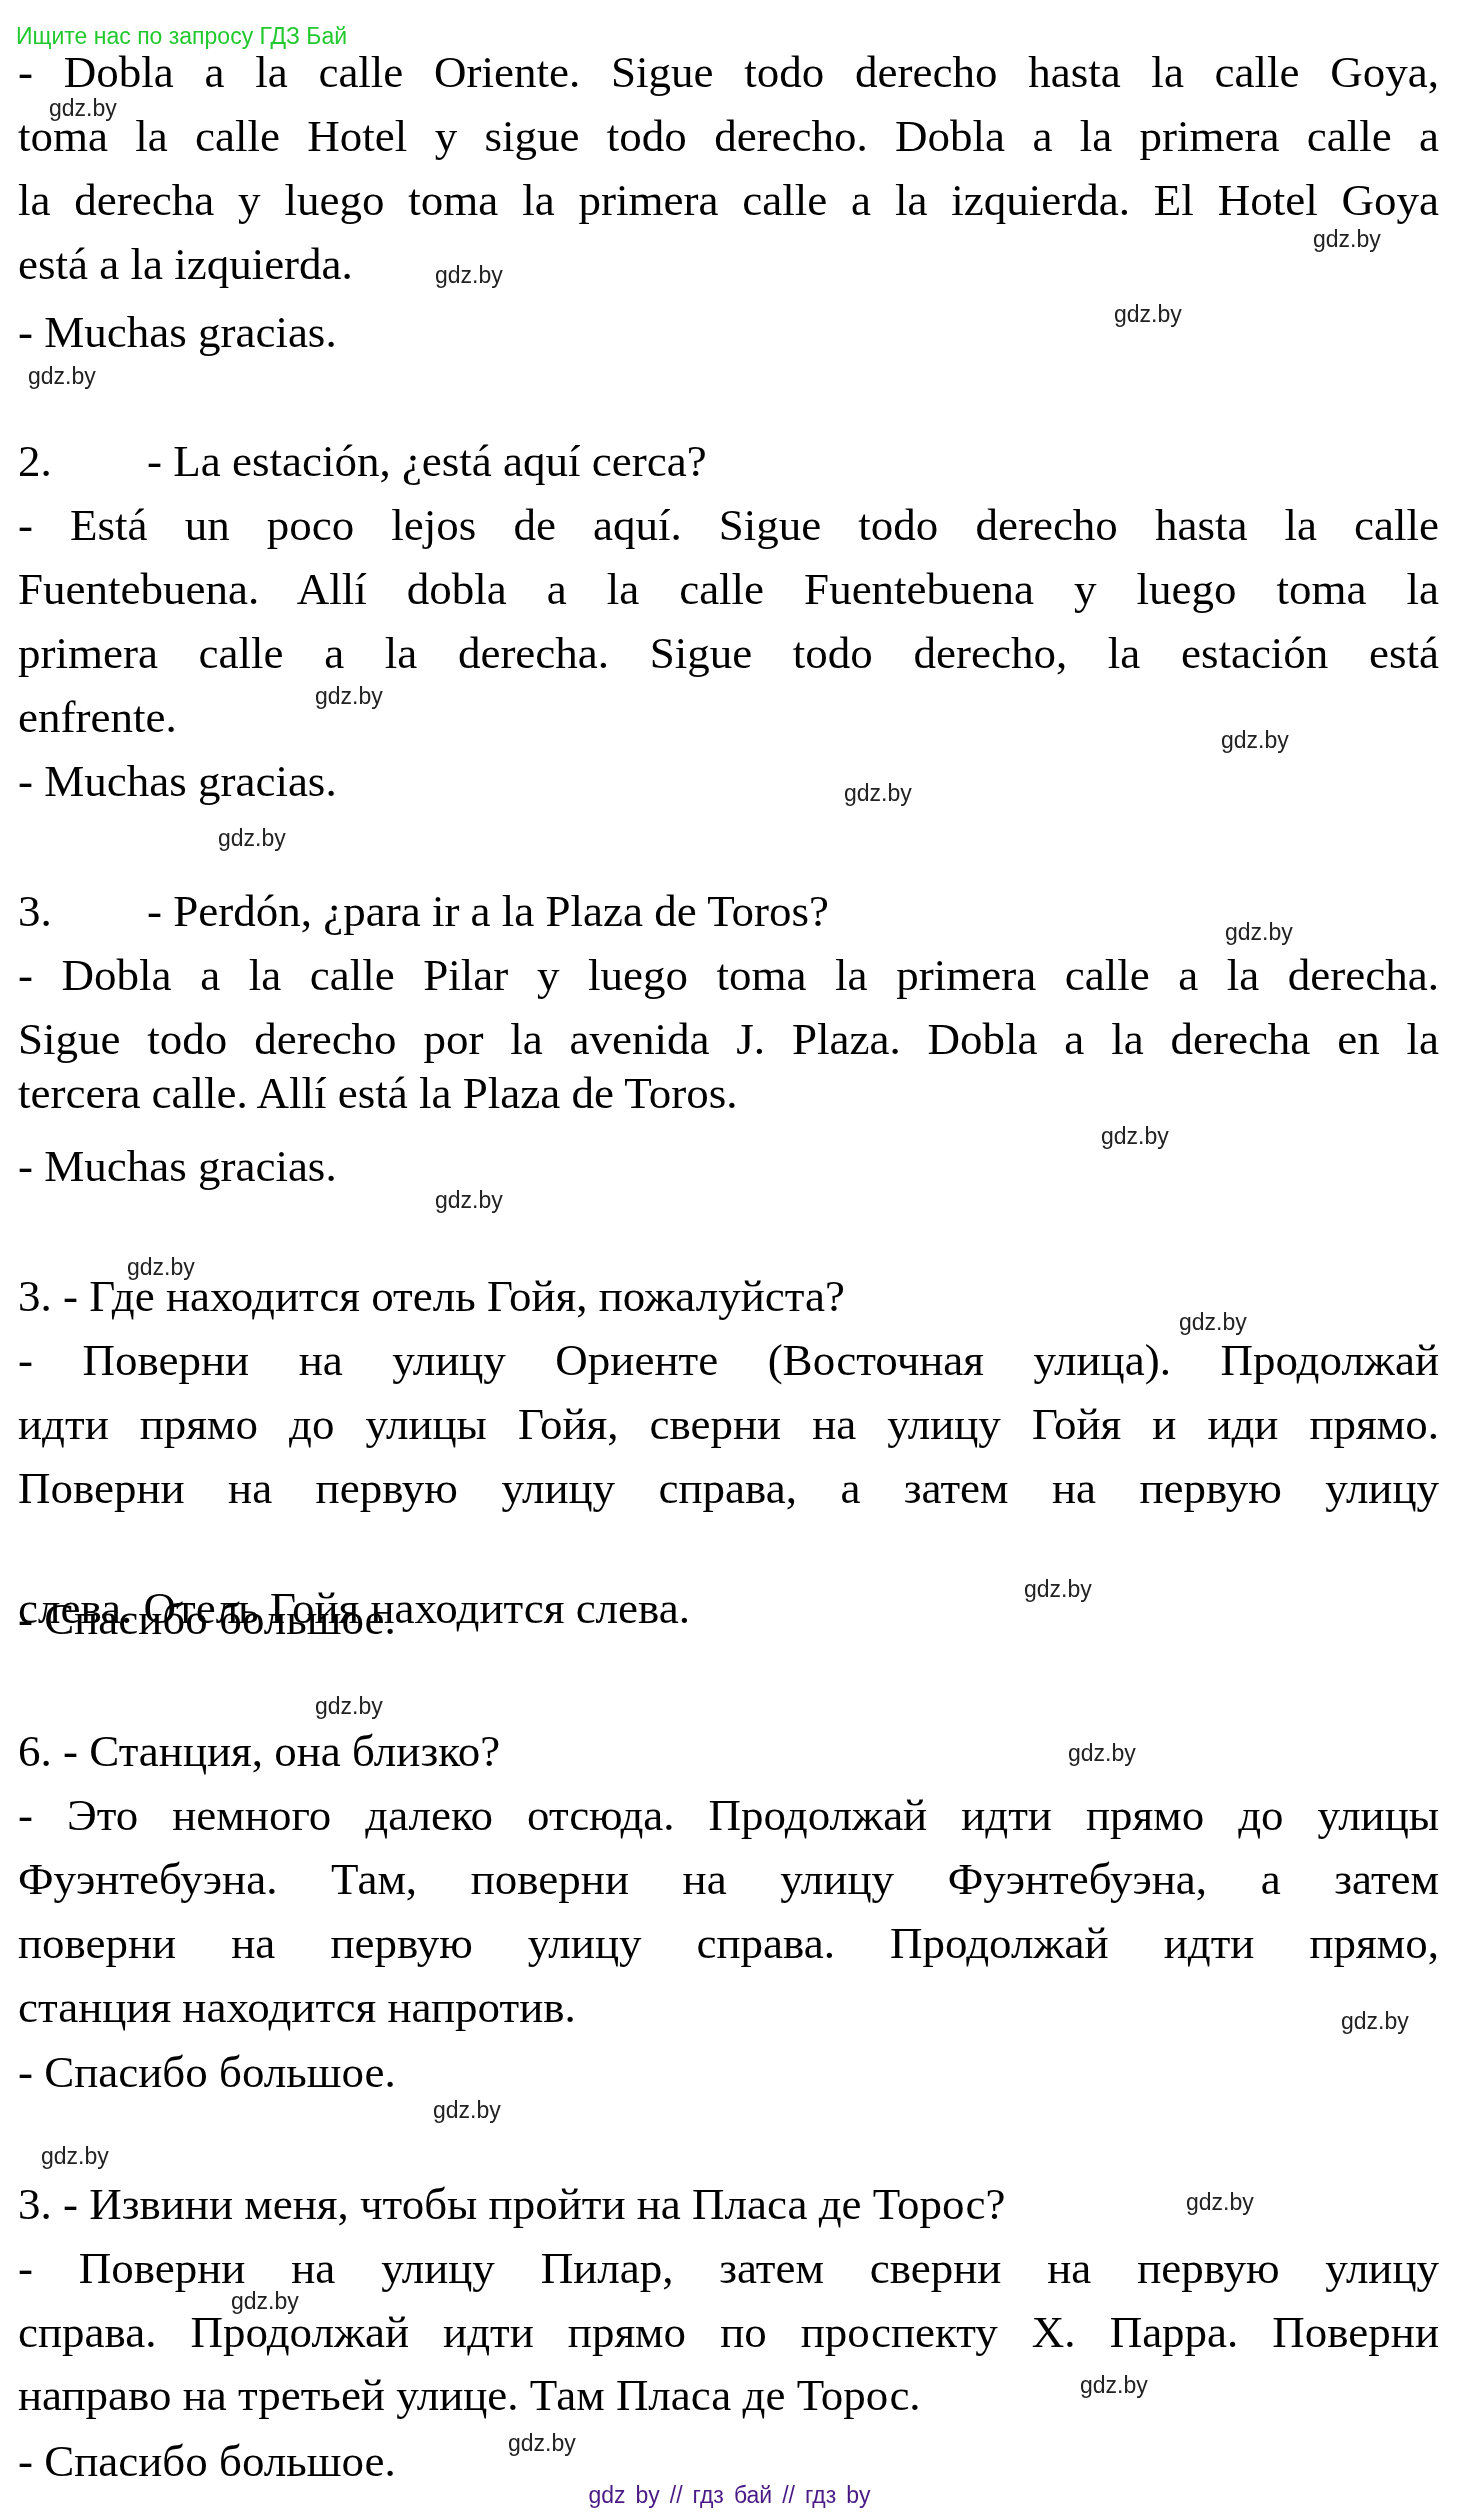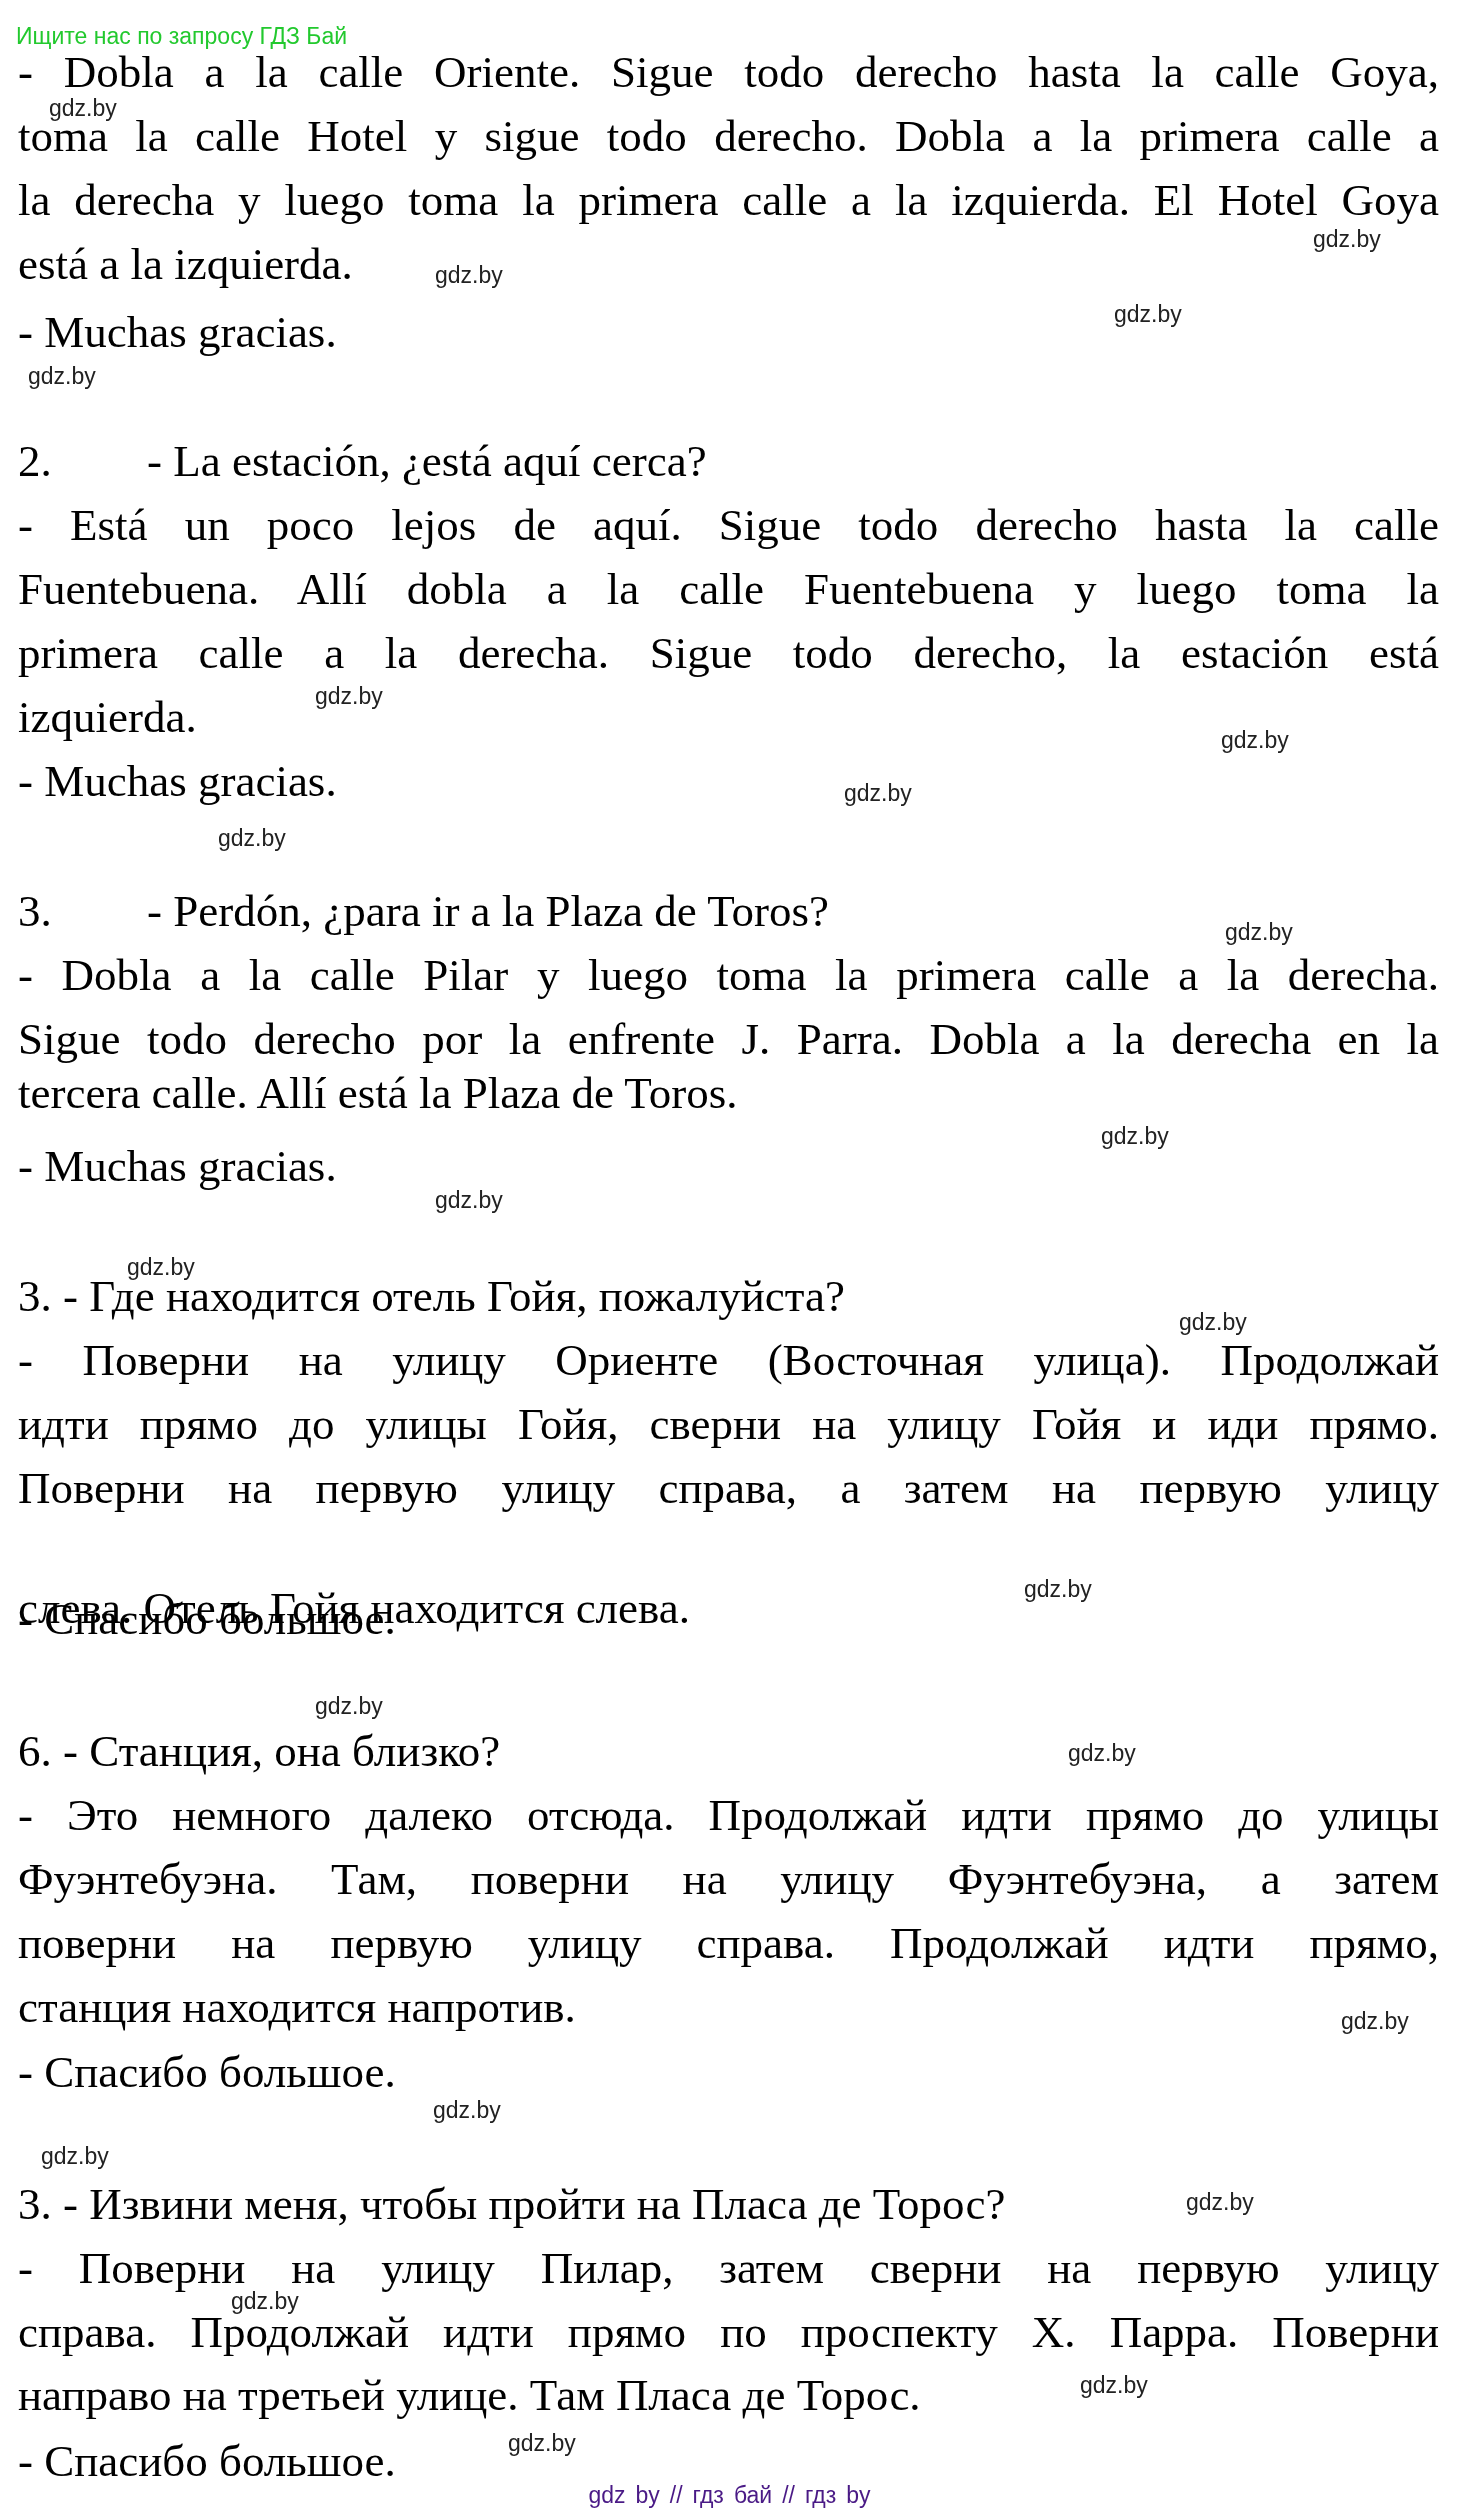--- a/index.html
+++ b/index.html
@@ -43,28 +43,28 @@
   <div class="line justify" style="top:172px">la derecha y luego toma la primera calle a la izquierda. El Hotel Goya</div>
   <div class="line" style="top:236px">está a la izquierda.</div>
   <div class="line" style="top:304px">- Muchas gracias.</div>
 
   <div class="line" style="top:433px">
     <span class="num">2.</span><span>- La estación, ¿está aquí cerca?</span>
   </div>
   <div class="line justify" style="top:497px">- Está un poco lejos de aquí. Sigue todo derecho hasta la calle</div>
   <div class="line justify" style="top:561px">Fuentebuena. Allí dobla a la calle Fuentebuena y luego toma la</div>
   <div class="line justify" style="top:625px">primera calle a la derecha. Sigue todo derecho, la estación está</div>
-  <div class="line" style="top:689px">izquierda.</div>
+  <div class="line" style="top:689px">enfrente.</div>
   <div class="line" style="top:753px">- Muchas gracias.</div>
 
   <div class="line" style="top:883px">
     <span class="num">3.</span><span>- Perdón, ¿para ir a la Plaza de Toros?</span>
   </div>
   <div class="line justify" style="top:947px">- Dobla a la calle Pilar y luego toma la primera calle a la derecha.</div>
-  <div class="line justify" style="top:1011px">Sigue todo derecho por la enfrente J. Parra. Dobla a la derecha en la</div>
+  <div class="line justify" style="top:1011px">Sigue todo derecho por la avenida J. Plaza. Dobla a la derecha en la</div>
   <div class="line" style="top:1065px">tercera calle. Allí está la Plaza de Toros.</div>
   <div class="line" style="top:1138px">- Muchas gracias.</div>
 
   <div class="line" style="top:1268px">3. - Где находится отель Гойя, пожалуйста?</div>
   <div class="line justify" style="top:1332px">- Поверни на улицу Ориенте (Восточная улица). Продолжай</div>
   <div class="line justify" style="top:1396px">идти прямо до улицы Гойя, сверни на улицу Гойя и иди прямо.</div>
   <div class="line justify" style="top:1460px">Поверни на первую улицу справа, а затем на первую улицу</div>
   <div class="line" style="top:1580px">слева. Отель Гойя находится слева.</div>
   <div class="line" style="top:1591px">- Спасибо большое.</div>
 

